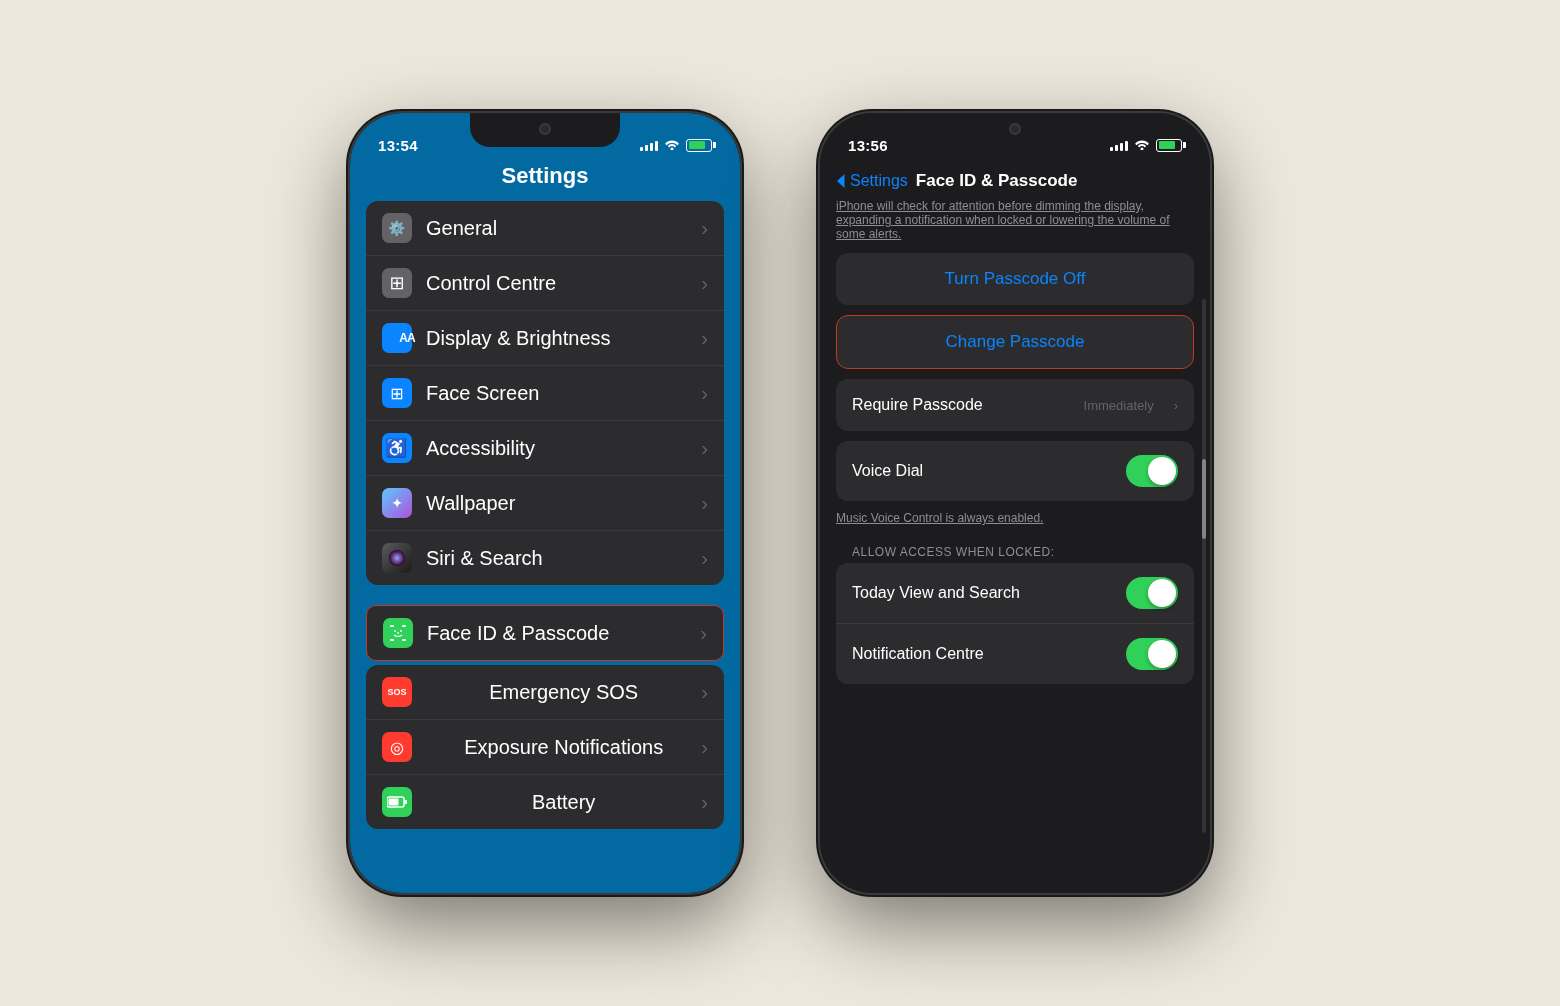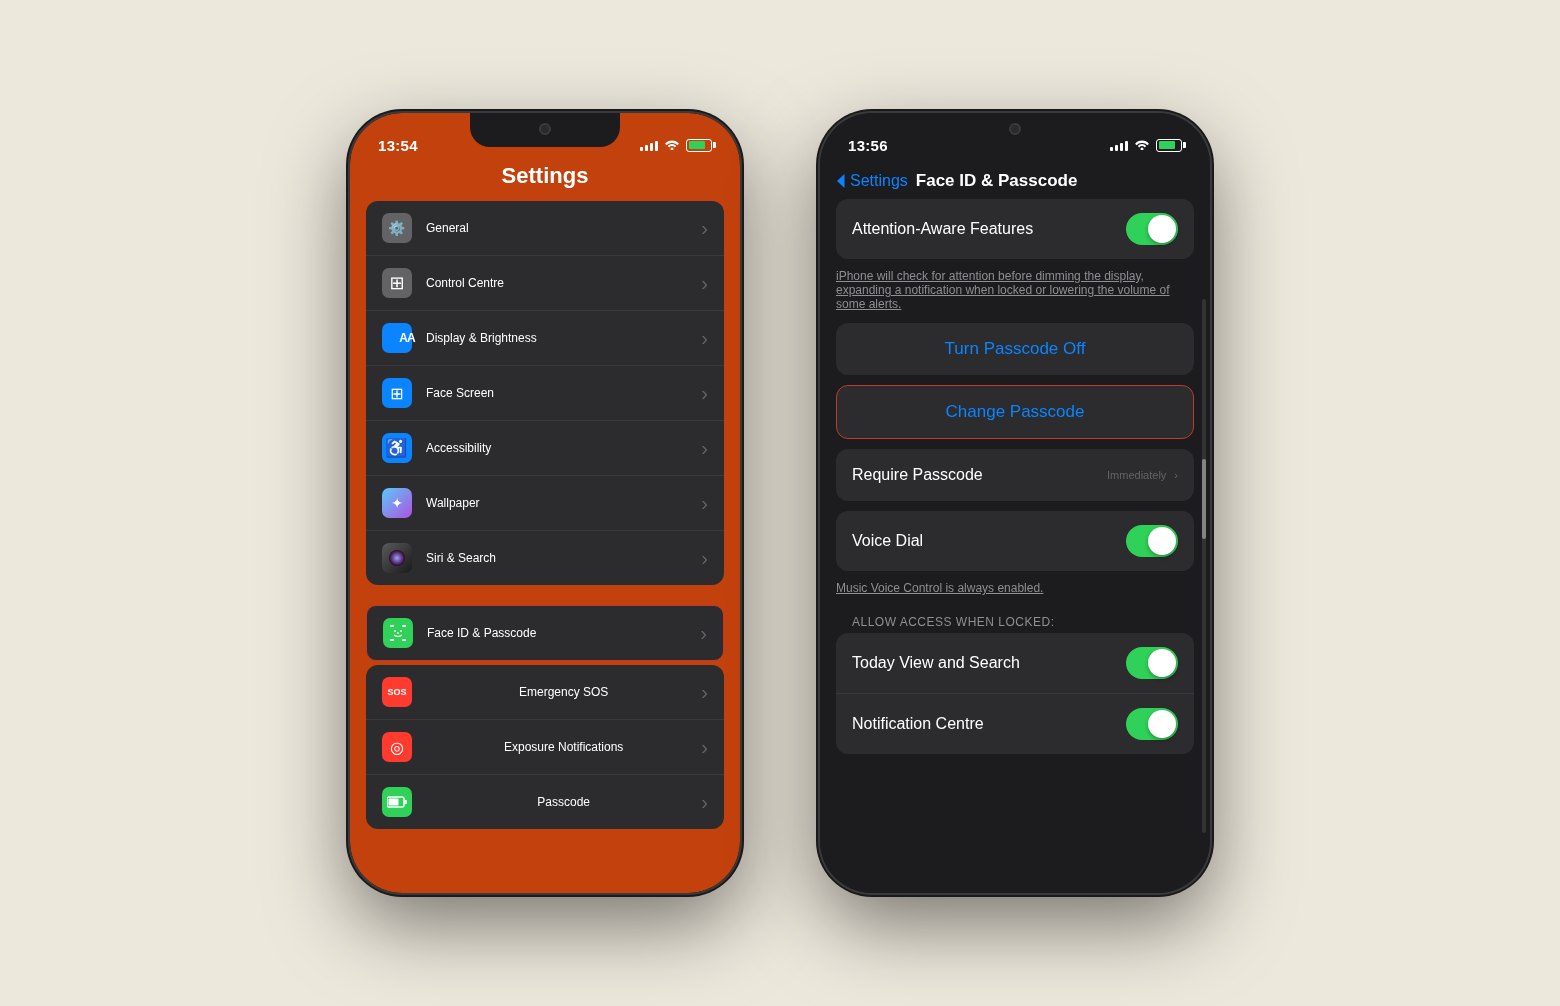--- a/index.html
+++ b/index.html
@@ -194,27 +194,27 @@
       display: flex;
       align-items: center;
       justify-content: center;
       margin-right: 14px;
       font-size: 16px;
       flex-shrink: 0;
     }
 
     .settings-label {
       color: #fff;
-      font-size: 12px;
+      font-size: 20px;
       flex: 1;
     }
 
     
     .phone-left .screen {
-      background: #c2410c;
+      background: #0369a1;
     }
 
     .page-title-bar {
       text-align: center;
       padding: 0 16px 12px;
     }
 
     .page-title-bar .nav-title {
       font-size: 22px;
       font-weight: 700;
@@ -332,23 +332,23 @@
     .require-row {
       display: flex;
       align-items: center;
       justify-content: space-between;
       padding: 14px 16px;
     }
 
     .require-value {
       display: flex;
       align-items: flex-end;
-      gap: 8px;
+      gap: 20px;
       color: #636366;
-      font-size: 11px;
+      font-size: 13px;
     }
 
     
     .section-header {
       color: #8e8e93;
       font-size: 12px;
       text-transform: uppercase;
       letter-spacing: 0.5px;
       padding: 8px 32px 4px;
     }
@@ -507,21 +507,21 @@
         </div>
 
         <div class="settings-item">
           <div class="settings-icon" style="background:#30d158; color:#fff; font-size:10px; padding:2px;">
             <svg width="20" height="12" viewBox="0 0 20 12">
               <rect x="0" y="1" width="17" height="10" rx="2" stroke="white" stroke-width="1.5" fill="none"></rect>
               <rect x="17" y="4" width="3" height="4" rx="1" fill="white"></rect>
               <rect x="1.5" y="2.5" width="10" height="7" rx="1" fill="white"></rect>
             </svg>
           </div>
-          <span class="settings-label">Passcode</span>
+          <span class="settings-label">Battery</span>
           <span class="chevron-right"></span>
         </div>
       </div>
     </div>
   </div>
 </div>
 
 <div class="phone phone-right">
   <div class="screen">
 
@@ -554,28 +554,20 @@
         <svg width="10" height="16" viewBox="0 0 10 16" fill="#0a84ff">
             <path d="M8.5 1L1 8l7.5 7"></path>
           </svg>
         <span style="color:#0a84ff; font-size:16px; margin-left:2px;">Settings</span>
       </div>
       <span class="right-nav-title">Face ID &amp; Passcode</span>
     </div>
 
     <div style="overflow:hidden; height: calc(100% - 106px); position:relative;">
 
-      <div class="card-section">
-        <div class="card-row">
-          <span class="card-label">Attention-Aware Features</span>
-          <div class="toggle">
-            <div class="toggle-knob"></div>
-          </div>
-        </div>
-      </div>
       <p class="card-description">iPhone will check for attention before dimming the display, expanding a notification when locked or lowering the volume of some alerts.</p>
 
       <div class="action-row">
         <div class="action-row-item blue-text">Turn Passcode Off</div>
       </div>
 
       <div class="action-row-highlighted">
         <div class="action-row-item blue-text">Change Passcode</div>
       </div>
 

